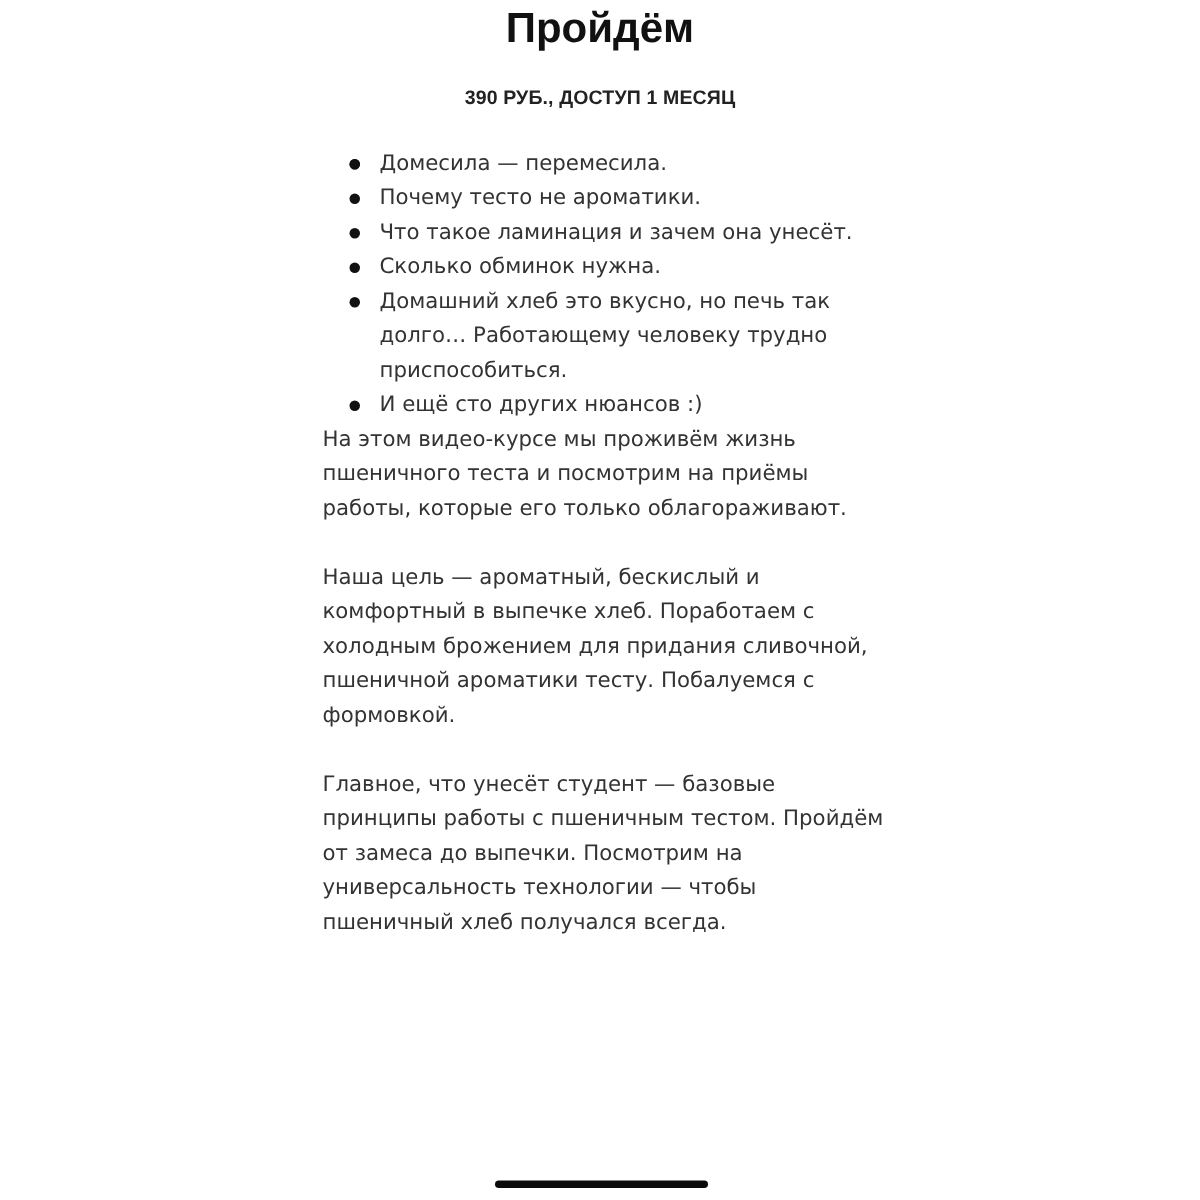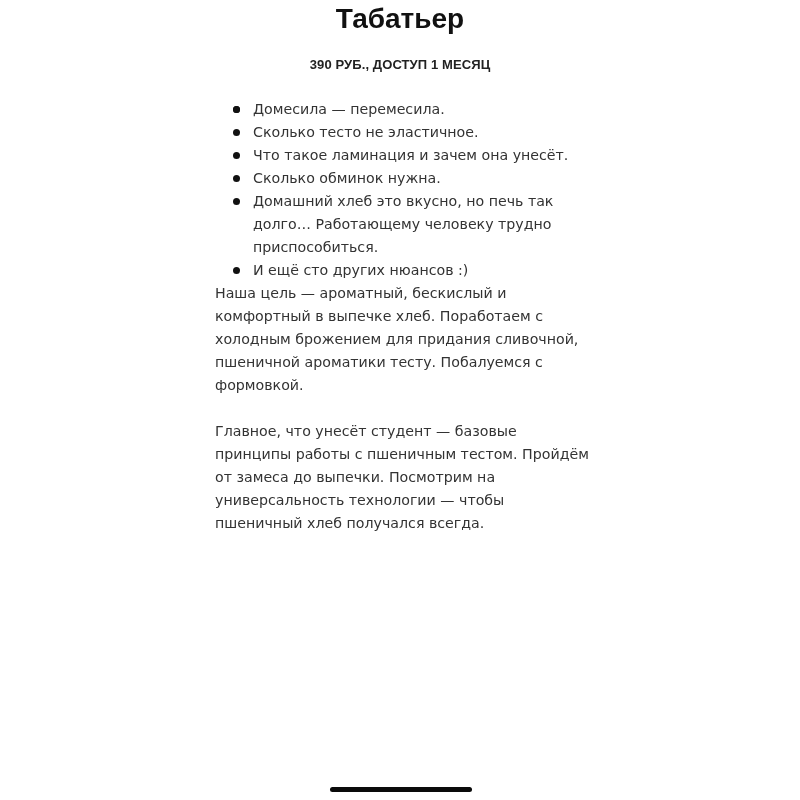--- a/index.html
+++ b/index.html
@@ -91,53 +91,54 @@
       width: 142px;
       height: 5px;
       border-radius: 3px;
       background: #0a0a0a;
     }
   </style>
 </head>
 <body>
 
 <div class="page">
-  <h1 class="title">Табатьер</h1>
+  <h1 class="title">Пройдём</h1>
   <div class="subtitle">390 РУБ., ДОСТУП 1 МЕСЯЦ</div>
 
   <div class="content">
 
     <ul class="bullets">
       <li>
         <span class="bullet-dot"></span>
       </li>
       <li>
         <span class="bullet-dot"></span>
         <span>Домесила — перемесила.</span>
       </li>
       <li>
         <span class="bullet-dot"></span>
-        <span>Сколько тесто не эластичное.</span>
+        <span>Почему тесто не ароматики.</span>
       </li>
       <li>
         <span class="bullet-dot"></span>
         <span>Что такое ламинация и зачем она унесёт.</span>
       </li>
       <li>
         <span class="bullet-dot"></span>
         <span>Сколько обминок нужна.</span>
       </li>
       <li>
         <span class="bullet-dot"></span>
         <span>Домашний хлеб это вкусно, но печь так долго… Работающему человеку трудно приспособиться.</span>
       </li>
       <li>
         <span class="bullet-dot"></span>
         <span>И ещё сто других нюансов :)</span>
       </li>
     </ul>
 
+    <p class="para">На этом видео-курсе мы проживём жизнь пшеничного теста и посмотрим на приёмы работы, которые его только облагораживают.</p>
     <p class="para">Наша цель — ароматный, бескислый и комфортный в выпечке хлеб. Поработаем с холодным брожением для придания сливочной, пшеничной ароматики тесту. Побалуемся с формовкой.</p>
     <p class="para">Главное, что унесёт студент — базовые принципы работы с пшеничным тестом. Пройдём от замеса до выпечки. Посмотрим на универсальность технологии — чтобы пшеничный хлеб получался всегда.</p>
   </div>
 
   <div class="home-indicator"></div>
 </div>
 
 </body></html>

